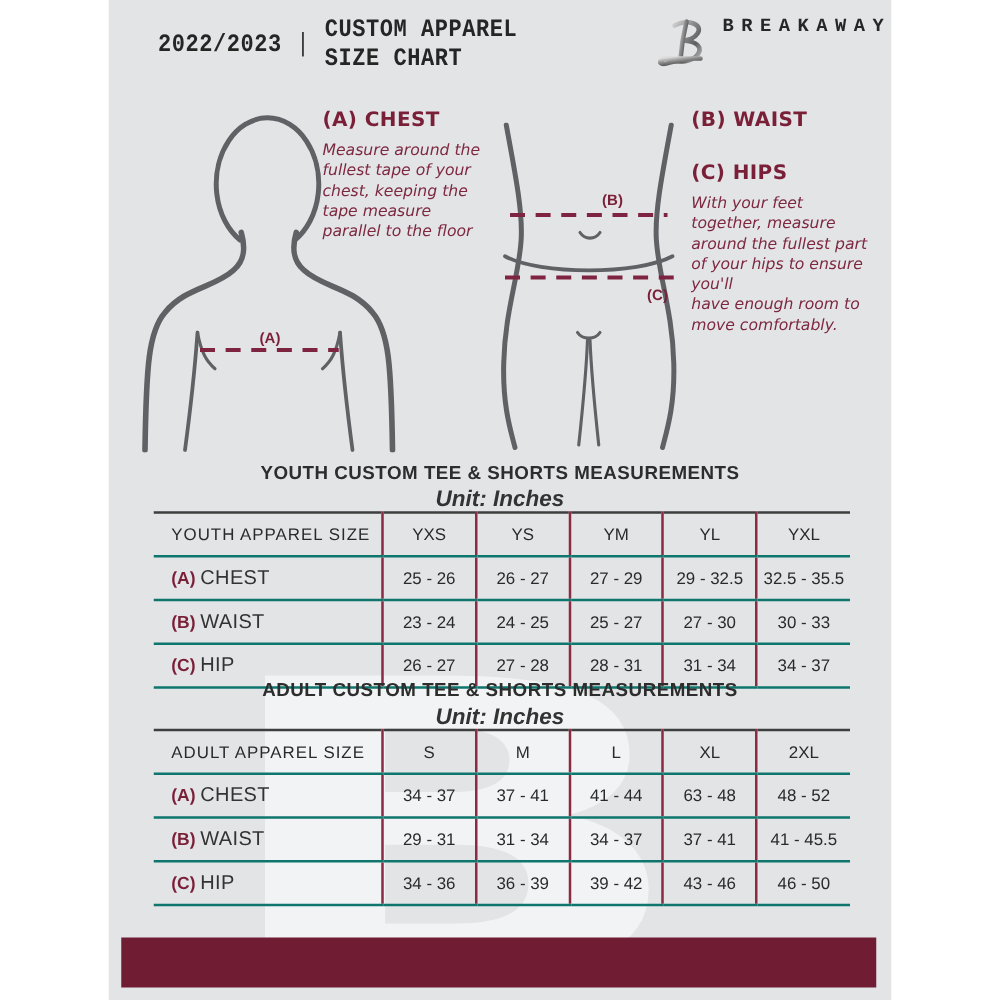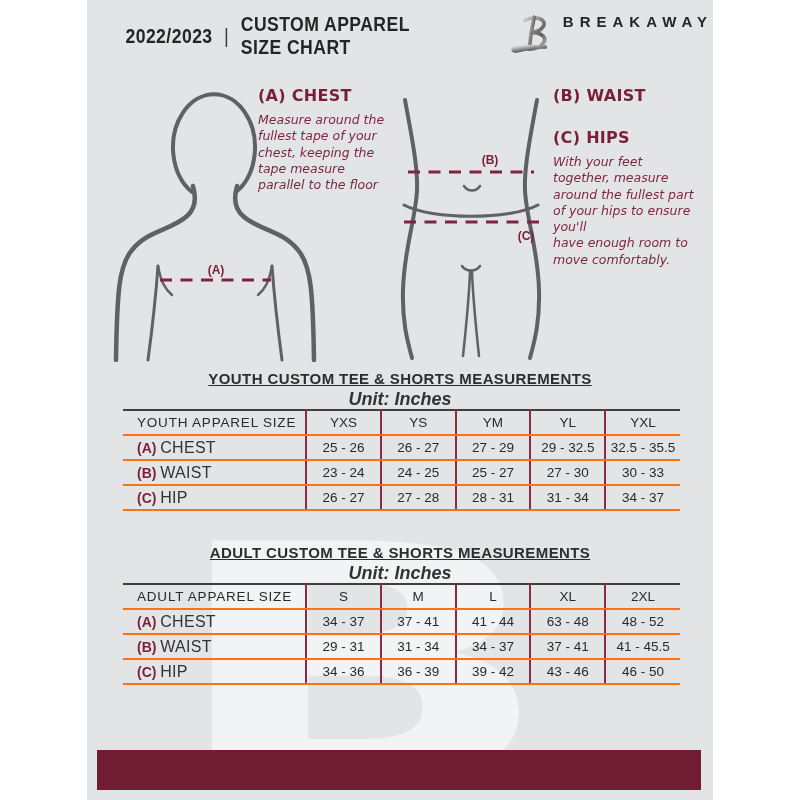--- a/index.html
+++ b/index.html
@@ -4,47 +4,47 @@
 <style>
   * { margin:0; padding:0; box-sizing:border-box; }
   html,body { width:800px; background:#ffffff; font-family:"Liberation Sans", sans-serif; }
   .page {
     position:relative; width:626px; height:800px; margin:0 auto;
     background:#e3e4e6; overflow:hidden; color:#2b2b2b;
   }
   
   .header {
     position:absolute; top:0; left:16px; right:0; height:72px;
-    display:flex; align-items:center; justify-content:center; gap:30px; z-index:2;
+    display:flex; align-items:center; justify-content:center; gap:30px; z-index:2;font-family:Liberation Mono, monospace;
   }
   .header-left {
     display:flex; align-items:center; gap:13px;
     font-weight:700; font-size:20px; letter-spacing:.5px; color:#252525;
     transform:scaleX(.88);
   }
   .header-left .divider { font-weight:400; color:#3c3c3c; font-size:21px; }
   .brand { display:flex; align-items:flex-start; gap:8px; }
   .brand-name { font-weight:700; font-size:15px; letter-spacing:6px; color:#262626; }
   
   .fig { position:absolute; z-index:1; }
   .instr { position:absolute; width:136px; z-index:1; }
   .instr-right { position:absolute; width:150px; z-index:1; }
   .instr-heading { font-size:16px; font-weight:700; color:#7a1f38; letter-spacing:.3px; margin-bottom:7px; font-family:"DejaVu Sans", sans-serif; }
   .instr-body { font-size:12.5px; font-style:italic; color:#7d2840; line-height:1.3; white-space:pre-line; font-family:"DejaVu Sans", sans-serif; }
   .instr-block + .instr-block { margin-top:23px; }
   
-  .sec-title { position:absolute; left:0; right:0; text-align:center; font-weight:700; font-size:15px; color:#2d2d2d; letter-spacing:.4px; z-index:1;text-decoration:underline; }
+  .sec-title { position:absolute; left:0; right:0; text-align:center; font-weight:700; font-size:15px; color:#2d2d2d; letter-spacing:.4px; z-index:1; }
   .sec-unit { position:absolute; left:0; right:0; text-align:center; font-style:italic; font-weight:700; font-size:18px; color:#333; z-index:1; }
   table.size-table {
     position:absolute; left:36px; width:557px; border-collapse:collapse;
     table-layout:fixed; border-top:2.5px solid #3e3e3e; z-index:1;
   }
   table.size-table col.c0 { width:183px; }
   table.size-table th, table.size-table td {
-    border-bottom:2px solid #f97316; height:25px; text-align:center;
+    border-bottom:2px solid #0f766e; height:35px; text-align:center;
     font-size:13.5px; color:#2a2a2a; font-weight:400; background:transparent;
   }
   table.size-table th:first-child, table.size-table td:first-child {
     text-align:left; padding-left:14px;
   }
   table.size-table th:not(:first-child), table.size-table td:not(:first-child) {
     border-left:2px solid #8a2b44;
   }
   .col-head-main { font-size:13.5px; letter-spacing:.8px; color:#3b3b3b; font-weight:400; }
   .col-head-size { font-weight:700; font-size:14px; color:#1c1c1c; }

